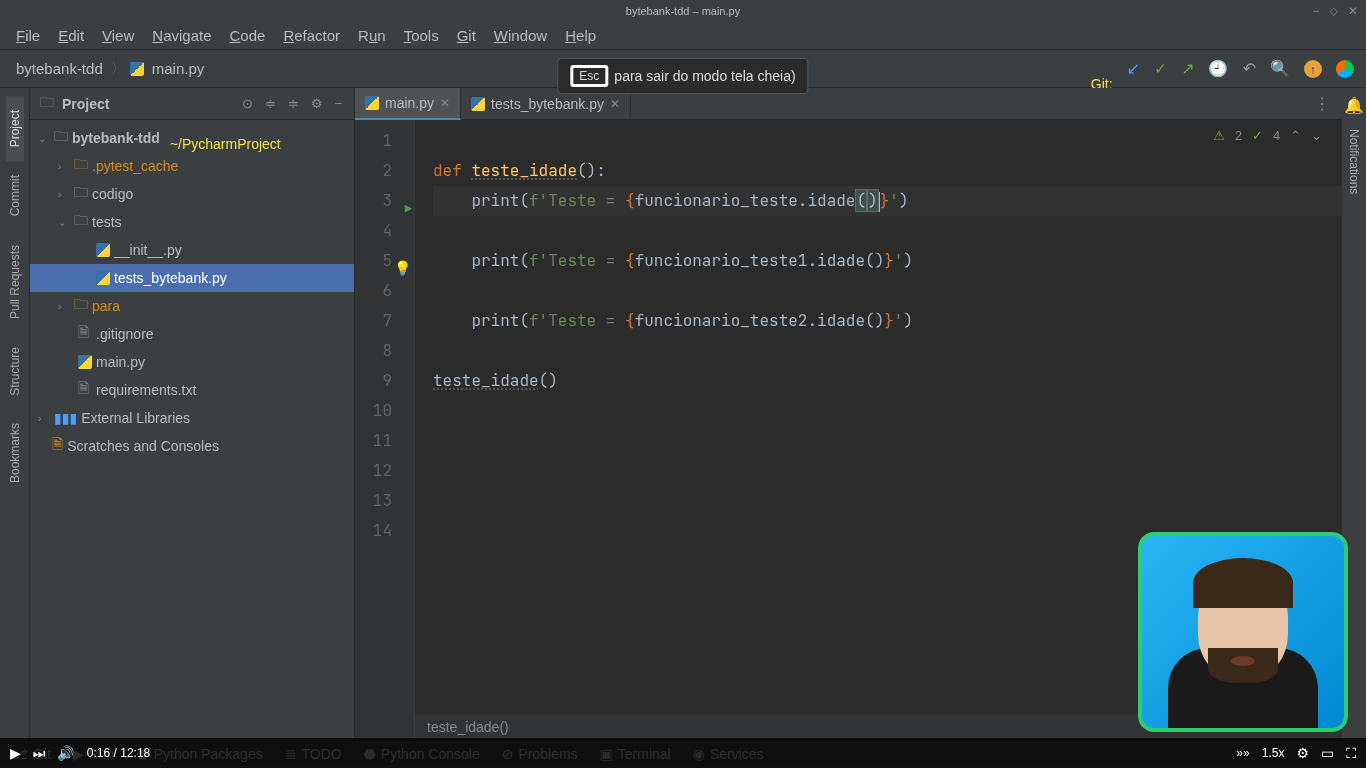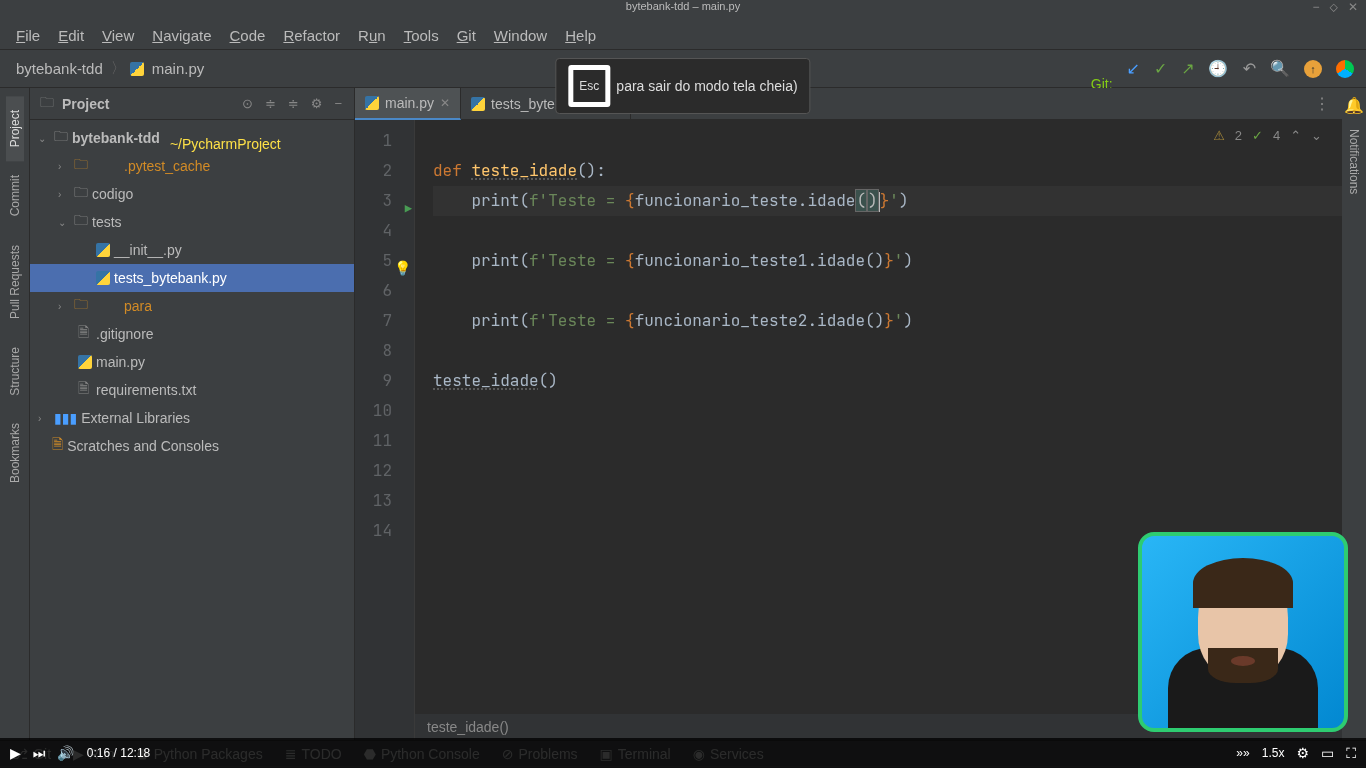--- a/index.html
+++ b/index.html
@@ -1,59 +1,59 @@
 <!DOCTYPE html>
 <html><head>
 <meta charset="utf-8">
 <style>
 * { margin: 0; padding: 0; box-sizing: border-box; }
 body { font-family: -apple-system, "Segoe UI", sans-serif; background: #2b2b2b; color: #bbbbbb; overflow: hidden; width: 1366px; height: 768px; }
-.titlebar { background: #3c3f41; height: 22px; display: flex; justify-content: center; font-size: 11px; color: #bbbbbb; position: relative; }
+.titlebar { background: #3c3f41; height: 22px; display: flex; align-items: center; justify-content: center; font-size: 11px; color: #bbbbbb; position: relative; }
 .titlebar .wincontrols { position: absolute; right: 8px; display: flex; gap: 10px; font-size: 12px; color: #888; }
 .menubar { background: #3c3f41; height: 28px; display: flex; align-items: center; padding: 0 8px; gap: 2px; font-size: 15px; border-bottom: 1px solid #2b2b2b; }
 .menubar > span { padding: 2px 8px; color: #bbbbbb; }
 .menubar > span .mn { text-decoration: underline; }
 .navbar { background: #3c3f41; height: 38px; display: flex; align-items: center; padding: 0 12px; font-size: 15px; position: relative; border-bottom: 1px solid #2b2b2b; }
 .navbar .crumb { color: #bbbbbb; padding: 0 4px; }
 .navbar .sep { color: #666; padding: 0 4px; }
 .navbar .fileicon { display: inline-block; width: 14px; height: 14px; background: linear-gradient(135deg, #3573a5 50%, #ffd43b 50%); border-radius: 2px; margin-right: 4px; vertical-align: middle; }
 .navbar .spacer { flex: 1; }
 .navbar .right-icons { display: flex; align-items: center; gap: 14px; font-size: 14px; }
 .navbar .right-icons > span { display: inline-flex; align-items: center; }
-.navbar .git-label { color: #84cc16; margin-top: 31px; }
+.navbar .git-label { color: #fde047; margin-top: 31px; }
 .navbar .arrow-blue { color: #4a9eff; font-size: 16px; }
 .navbar .check-green { color: #6ba644; font-size: 16px; }
 .navbar .arrow-green { color: #6ba644; font-size: 16px; }
 .navbar .clock, .navbar .rollback, .navbar .search { color: #999; font-size: 16px; }
 .navbar .avatar-icon { color: #888; font-size: 18px; }
 .navbar .upload-circle { width: 18px; height: 18px; background: #e8a13a; border-radius: 50%; display: inline-flex; align-items: center; justify-content: center; color: #2b2b2b; font-size: 11px; font-weight: bold; }
 .navbar .tri-circle { width: 18px; height: 18px; border-radius: 50%; background: conic-gradient(#00c853 0 120deg, #00b0ff 120deg 240deg, #ff6d00 240deg 360deg); }
 
 .fullscreen-notification { position: absolute; left: 50%; transform: translateX(-50%); top: 58px; z-index: 100; background: #2b2b2b; border: 1px solid #555; border-radius: 4px; padding: 6px 12px; font-size: 14px; color: #ddd; display: flex; align-items: center; gap: 6px; }
-.fullscreen-notification .esc-key { border: 5px solid #ffffff; border-radius: 3px; padding: 9px 6px; font-size: 12px; }
+.fullscreen-notification .esc-key { border: 3px solid #ffffff; border-radius: 3px; padding: 1px 6px; font-size: 12px; }
 
 .main-area { display: flex; height: 652px; }
 .left-gutter { width: 30px; background: #3c3f41; display: flex; flex-direction: column; align-items: center; padding-top: 8px; border-right: 1px solid #2b2b2b; }
 .left-gutter .tool { writing-mode: vertical-lr; transform: rotate(180deg); font-size: 12px; padding: 14px 2px; color: #aaa; display: flex; align-items: center; gap: 4px; }
 .left-gutter .tool.active { background: #4b4e50; color: #ddd; }
 
 .project-panel { width: 325px; background: #3c3f41; border-right: 1px solid #2b2b2b; display: flex; flex-direction: column; }
 .project-header { height: 32px; display: flex; align-items: center; padding: 0 10px; gap: 8px; font-size: 14px; border-bottom: 1px solid #2b2b2b; }
 .project-header .folder-ico { color: #888; }
 .project-header .title { font-weight: bold; flex: 1; }
 .project-header .hdr-icon { color: #888; font-size: 13px; padding: 0 2px; }
 .project-tree { flex: 1; padding: 4px 0; font-size: 14px; overflow: hidden; }
 .tree-row { display: flex; align-items: center; height: 28px; padding-left: 8px; gap: 4px; white-space: nowrap; }
 .tree-row.selected { background: #4b6eaf; color: #fff; }
 .tree-row .chev { width: 12px; color: #888; font-size: 10px; }
 .tree-row .ico-folder { color: #a1a1a1; }
 .tree-row .ico-folder-o { color: #d28b26; }
 .tree-row .ico-py { display: inline-block; width: 14px; height: 14px; background: linear-gradient(135deg, #3573a5 50%, #ffd43b 50%); border-radius: 2px; }
 .tree-row .ico-txt { color: #888; width: 14px; display: inline-block; }
-.tree-row .label-o { color: #d28b26; margin-left: 32px; }
+.tree-row .label-o { color: #d28b26; }
 .tree-row .label-muted { color: #fde047; margin-top: 11px; }
 .tree-row .ico-lib { color: #4a9eff; }
 .tree-row .ico-scratch { color: #d28b26; }
 
 .editor-area { flex: 1; display: flex; flex-direction: column; background: #2b2b2b; position: relative; }
 .tab-bar { height: 32px; display: flex; align-items: center; background: #3c3f41; border-bottom: 1px solid #2b2b2b; }
 .tab { height: 32px; display: flex; align-items: center; padding: 0 10px; gap: 6px; font-size: 14px; border-right: 1px solid #2b2b2b; }
 .tab.active { background: #4e5254; border-bottom: 2px solid #4a88c7; }
 .tab .close { color: #888; font-size: 12px; }
 .tab-bar .tab-menu { margin-left: auto; padding: 0 12px; color: #888; font-size: 16px; }

